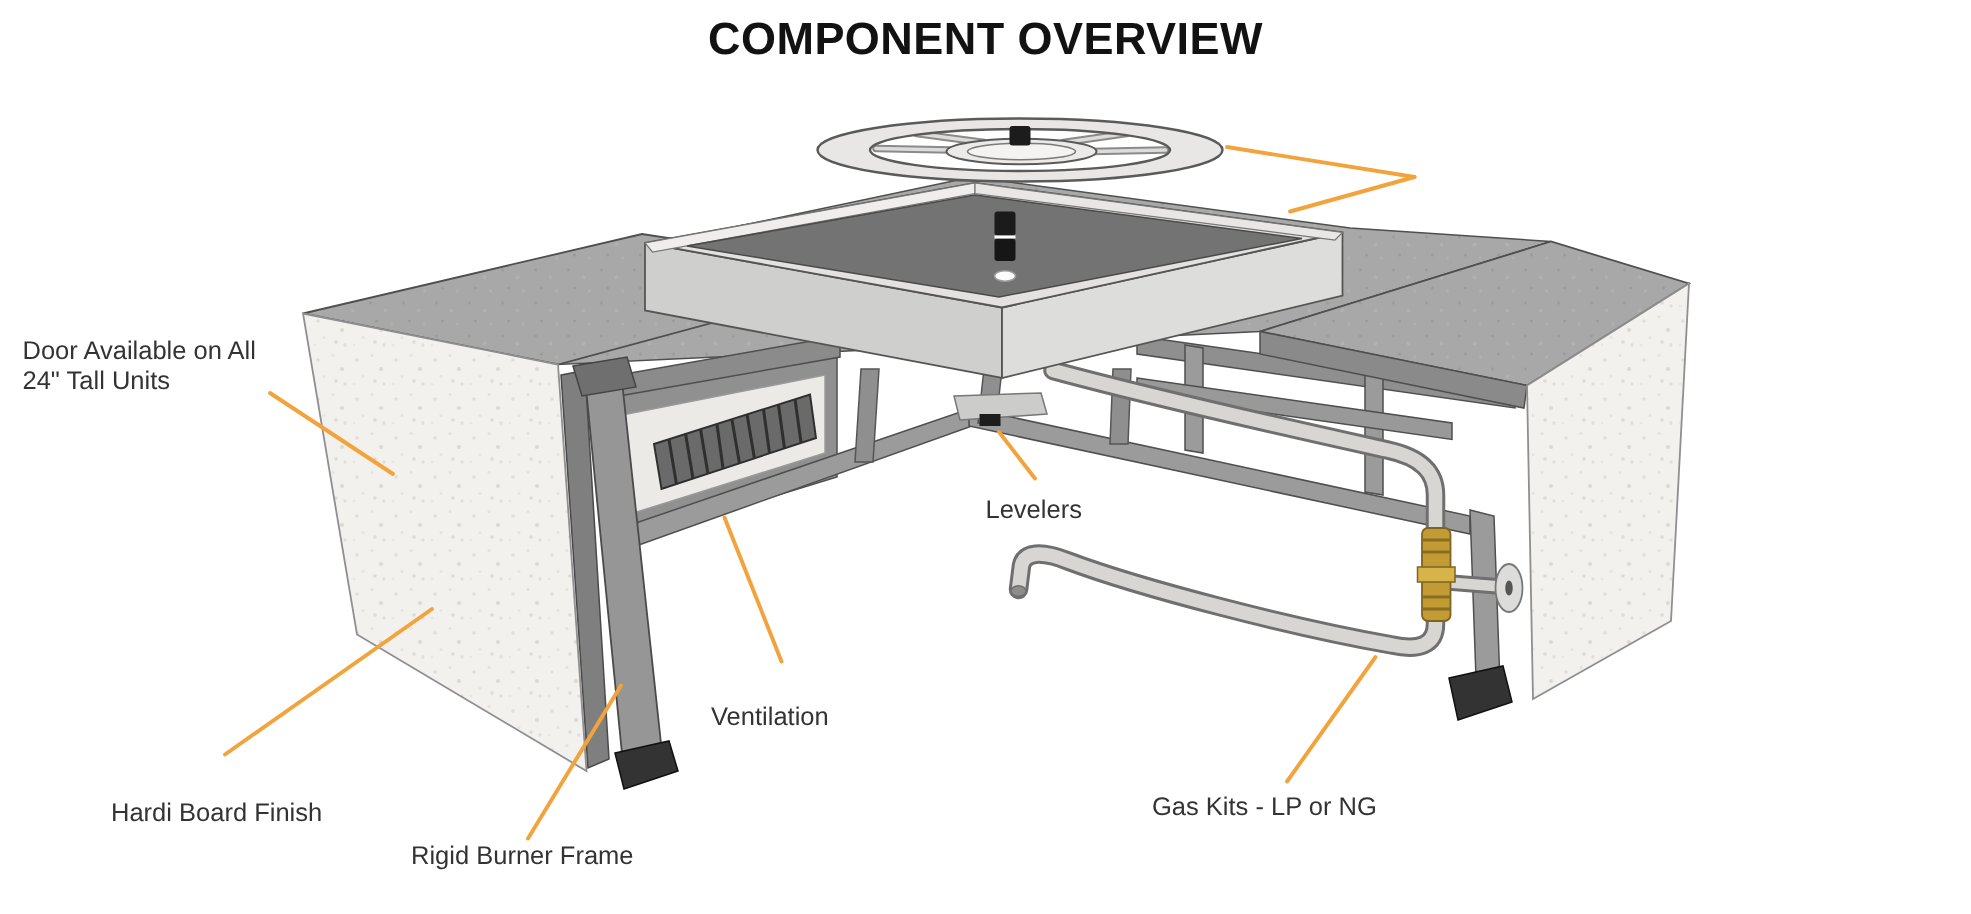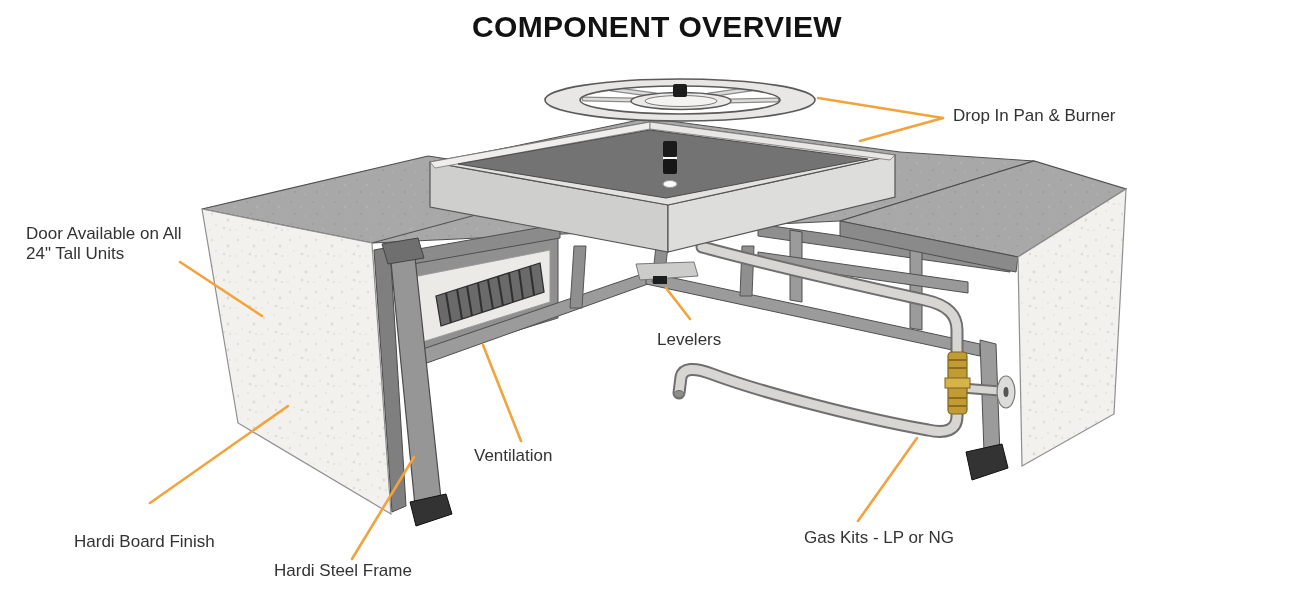--- a/index.html
+++ b/index.html
@@ -151,21 +151,20 @@
     <line x1="150" y1="503" x2="288" y2="406"></line>
     <line x1="352" y1="559" x2="414" y2="457"></line>
     <line x1="521" y1="441" x2="483" y2="345"></line>
     <line x1="666" y1="288" x2="690" y2="319"></line>
     <line x1="858" y1="521" x2="917" y2="438"></line>
   </g>
 </svg>
 
   <div class="page-title">COMPONENT OVERVIEW</div>
 
-  <div class="callout" style="left:953px;top:106px;">Drop In Pan &amp; Burner</div>
-  <div class="callout" style="left:26px;top:224px;">Door Available on All
+  <div class="callout" style="left:15px;top:224px;">Door Available on All
 24" Tall Units</div>
   <div class="callout" style="left:657px;top:330px;">Levelers</div>
-  <div class="callout" style="left:474px;top:446px;">Ventilation</div>
+  <div class="callout" style="left:474px;top:468px;">Ventilation</div>
   <div class="callout" style="left:74px;top:508px;margin-top:24px;">Hardi Board Finish</div>
-  <div class="callout" style="left:274px;top:561px;">Hardi Steel Frame</div>
-  <div class="callout" style="left:804px;top:528px;text-align:right;">Gas Kits - LP or NG</div>
+  <div class="callout" style="left:274px;top:561px;">Rigid Burner Frame</div>
+  <div class="callout" style="left:768px;top:528px;text-align:right;">Gas Kits - LP or NG</div>
 </div>
 
 </body></html>

